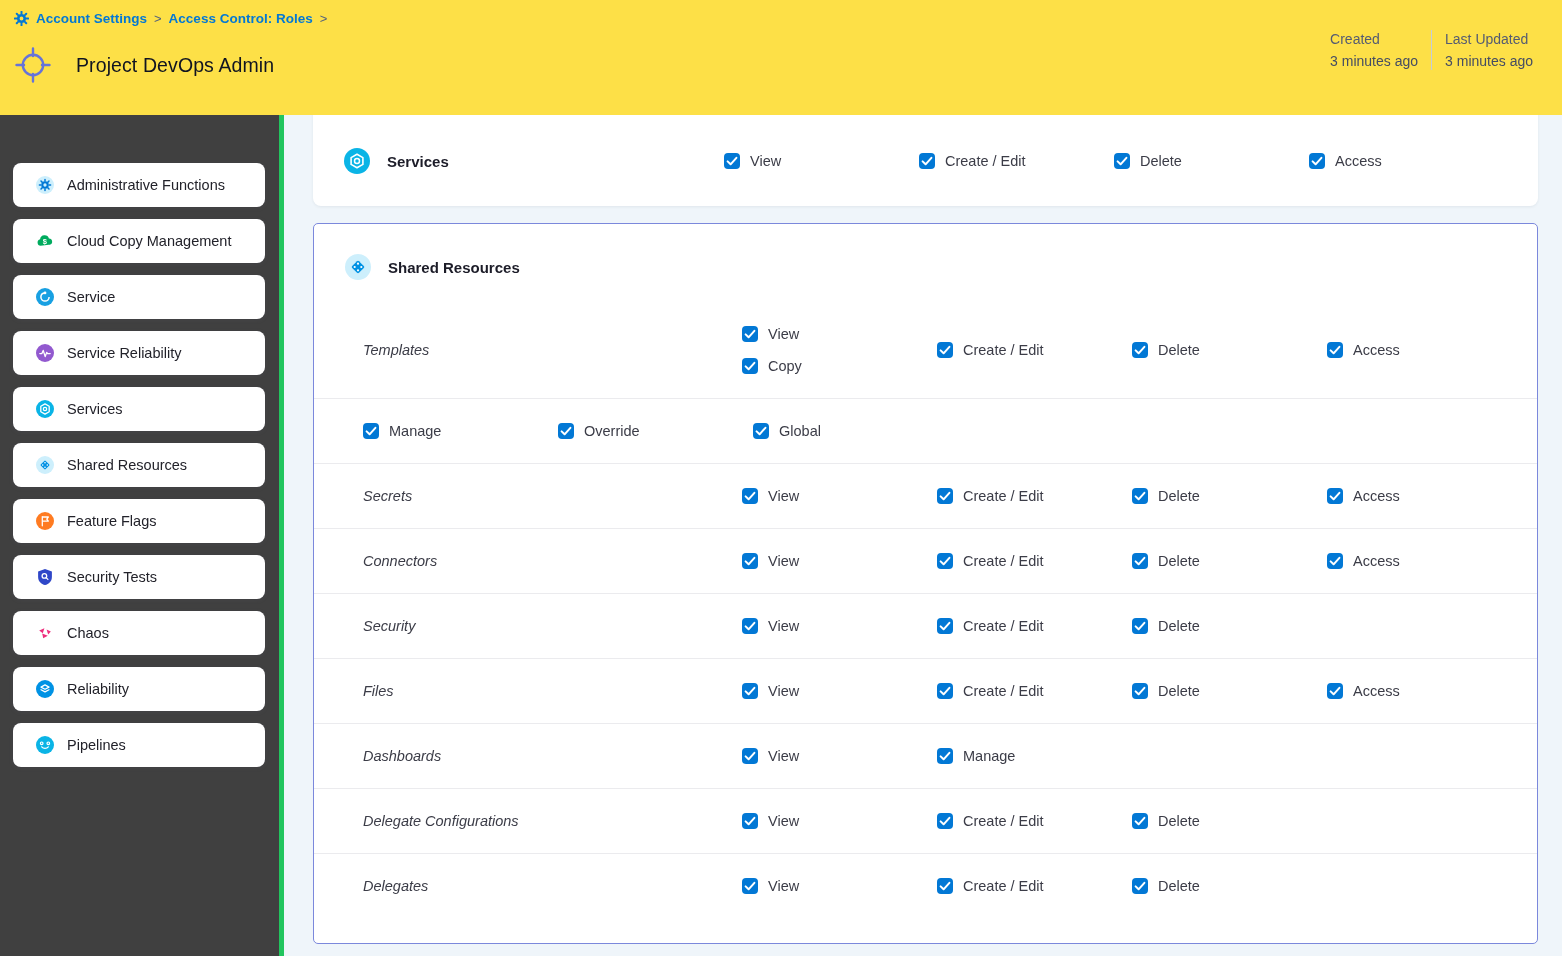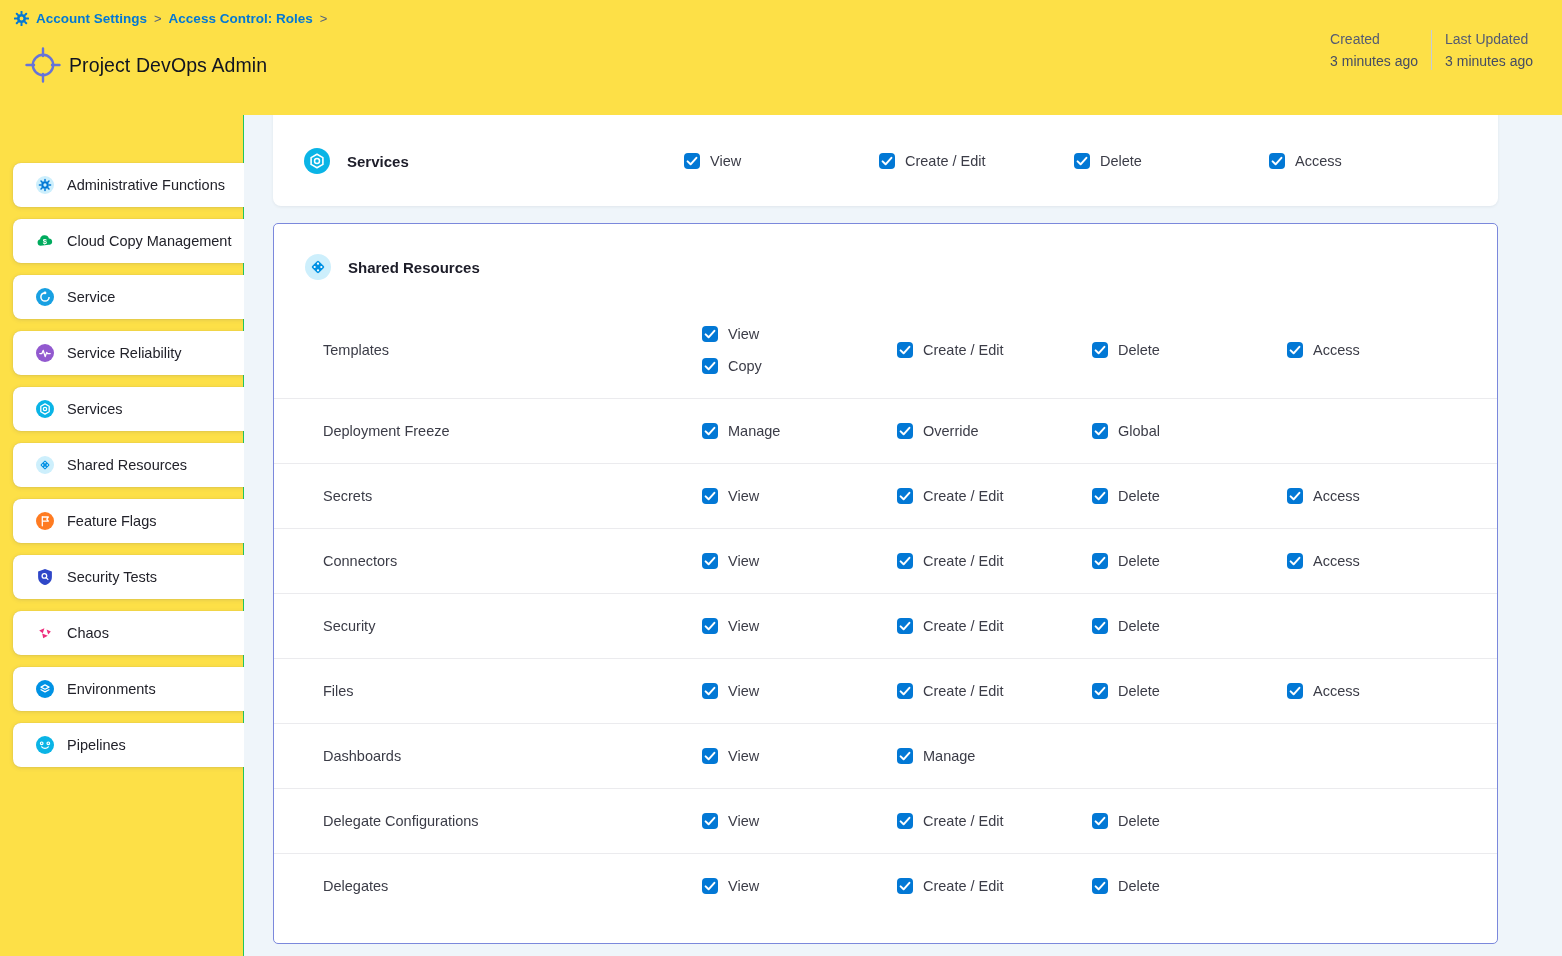--- a/index.html
+++ b/index.html
@@ -6,30 +6,30 @@
   html,body { width:1562px; height:956px; overflow:hidden; }
   body { font-family:"Liberation Sans", sans-serif; background:#ffffff; color:#22222a; }
 
   
   .header { position:relative; height:115px; background:#fde047; }
   .breadcrumb { position:absolute; top:11px; left:14px; display:flex; align-items:center; gap:7px;
                 font-size:13.5px; font-weight:700; }
   .bc-gear { display:flex; align-items:center; }
   .bc-link { color:#0278d5; text-decoration:none; cursor:pointer; }
   .bc-sep { color:#52617c; font-weight:400; font-size:13px; }
-  .title-row { position:absolute; top:46px; left:24px; display:flex; align-items:center; gap:7px; }
+  .title-row { position:absolute; top:46px; left:14px; display:flex; align-items:center; gap:24px; }
   .page-title { font-size:19.5px; font-weight:500; color:#101421; letter-spacing:.1px; }
   .meta { position:absolute; top:28px; right:16px; display:flex; align-items:stretch; }
   .meta-col { font-size:14px; color:#454c63; line-height:22px; padding:0 13px; }
   .meta-col .meta-label { color:#545b72; }
   .meta-divider { width:1px; background:#c4cbdb; margin:2px 0; }
 
   
   .body { display:flex; height:841px; }
-  .sidebar { width:244px; background:#fde047; border-right:1px solid #22c55e; padding-top:48px; }
+  .sidebar { width:284px; background:#404040; border-right:5px solid #22c55e; padding-top:48px; }
   .side-item { width:252px; height:44px; margin:0 0 12px 13px; background:#fff; border-radius:8px;
                display:flex; align-items:center; gap:13px; padding-left:23px; cursor:pointer;
                box-shadow:0 0 1px rgba(40,41,61,.2), 0 1px 4px rgba(96,97,112,.18); }
   .side-item .side-label { font-size:14.5px; color:#22222a; }
   .side-icon { width:18px; height:18px; display:flex; flex:none; }
   .side-icon svg { width:18px; height:18px; }
 
   .main { flex:1; background:#eff5fa; overflow:hidden; padding-left:29px; }
 
   
@@ -41,21 +41,21 @@
   .section-title { font-size:15px; font-weight:700; color:#1c1c28; margin-left:17px; }
   .services-title { width:337px; }
 
   .shared-card { height:721px; margin-top:17px; border:1px solid #7b88dc; border-radius:5px; }
   .section-header { display:flex; align-items:center; padding:30px 0 0 31px; height:56px; }
 
   
   .perm-row { display:flex; align-items:center; padding-left:49px; }
   .row-normal { height:65px; border-top:1px solid #ebebee; }
   .row-tall { height:118px; padding-top:22px; }
-  .row-label { width:379px; font-size:14.5px; color:#3b3c47; flex:none; }
+  .row-label { width:379px; font-size:14.5px; color:#3b3c47; flex:none;font-style:italic; }
   .perm-cols { display:flex; align-items:center; }
   .perm-col { width:195px; flex:none; display:flex; flex-direction:column; gap:16px; }
   .perm { display:flex; align-items:center; gap:10px; }
   .perm-label { font-size:14.5px; color:#3b3c47; }
   .cb { width:16px; height:16px; border-radius:4px; background:#0278d5; flex:none;
         display:flex; align-items:center; justify-content:center; cursor:pointer; }
   .cb svg { display:block; }
 </style>
 </head>
 <body>
@@ -196,21 +196,21 @@
         <span class="side-label">Chaos</span>
       </div>
       <div class="side-item">
         <span class="side-icon">
           <svg viewBox="0 0 18 18">
             <circle cx="9" cy="9" r="9" fill="#0092e4"></circle>
             <path d="M9 4.9 L13 7.1 L9 9.3 L5 7.1 Z" fill="none" stroke="#fff" stroke-width="1.2" stroke-linejoin="round"></path>
             <path d="M5 9.7 L9 11.9 L13 9.7" fill="none" stroke="#fff" stroke-width="1.2" stroke-linecap="round" stroke-linejoin="round"></path>
           </svg>
         </span>
-        <span class="side-label">Environments</span>
+        <span class="side-label">Reliability</span>
       </div>
       <div class="side-item">
         <span class="side-icon">
           <svg viewBox="0 0 18 18">
             <circle cx="9" cy="9" r="9" fill="#0ab4e6"></circle>
             <circle cx="5.7" cy="7.3" r="1.3" fill="none" stroke="#fff" stroke-width="1.2"></circle>
             <circle cx="12.3" cy="7.3" r="1.3" fill="none" stroke="#fff" stroke-width="1.2"></circle>
             <path d="M5.7 10.8 C7.4 12.8 10.6 12.8 12.3 10.8" fill="none" stroke="#fff" stroke-width="1.2" stroke-linecap="round"></path>
           </svg>
         </span>
@@ -337,21 +337,20 @@
                     <svg width="16" height="16" viewBox="0 0 16 16">
                       <path d="M3.6 8.4 L6.6 11.3 L12.4 4.8" fill="none" stroke="#fff" stroke-width="2" stroke-linecap="round" stroke-linejoin="round"></path>
                     </svg>
                   </span>
                   <span class="perm-label">Access</span>
                 </span>
               </div>
             </div>
           </div>
           <div class="perm-row row-normal">
-            <span class="row-label">Deployment Freeze</span>
             <div class="perm-cols">
               <div class="perm-col">
                 <span class="perm">
                   <span class="cb">
                     <svg width="16" height="16" viewBox="0 0 16 16">
                       <path d="M3.6 8.4 L6.6 11.3 L12.4 4.8" fill="none" stroke="#fff" stroke-width="2" stroke-linecap="round" stroke-linejoin="round"></path>
                     </svg>
                   </span>
                   <span class="perm-label">Manage</span>
                 </span>

